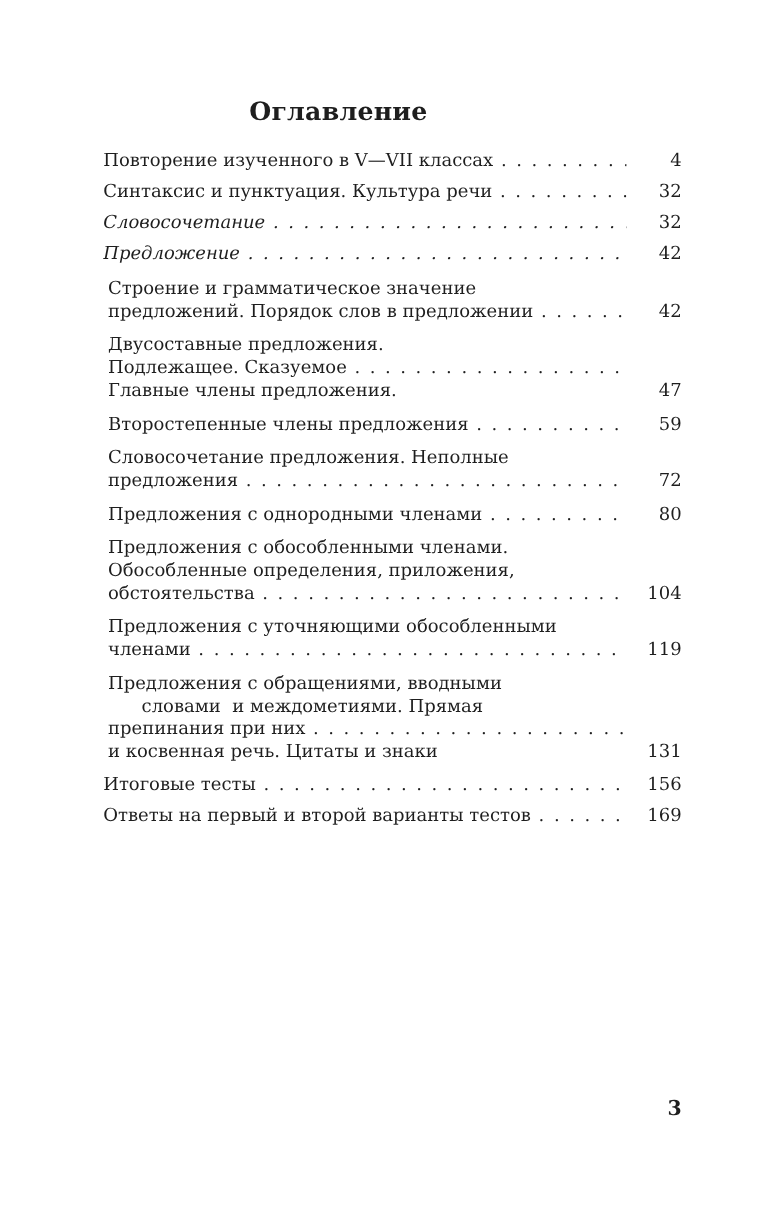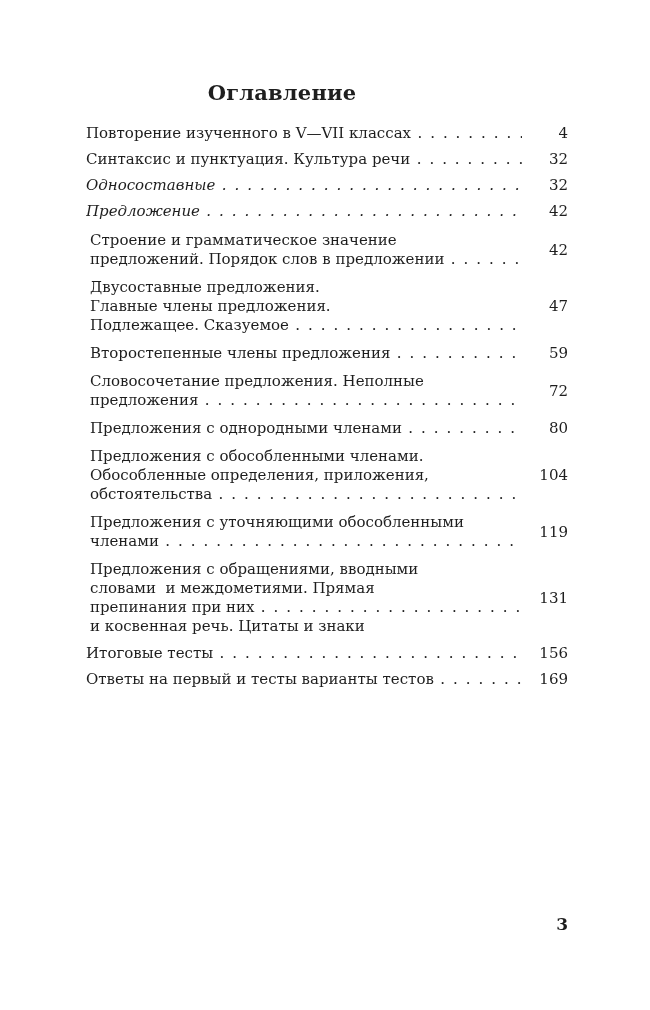--- a/index.html
+++ b/index.html
@@ -27,21 +27,21 @@
       letter-spacing: 0.2px;
     }
     .toc {
       position: absolute;
       top: 124px;
       left: 86px;
       width: 482px;
     }
     .entry {
       display: flex;
-      align-items: center;
+      align-items: flex-end;
       font-size: 15px;
       line-height: 19px;
     }
     .entry.top { margin-bottom: 7px; }
     .entry.sub {
       padding-left: 4px;
       margin-bottom: 9px;
     }
     .entry.last-sub { margin-bottom: 8px; }
     .entry .text {
@@ -99,21 +99,21 @@
       <span class="lines">
         <span class="line final">Синтаксис и пунктуация. Культура речи</span>
       </span>
     </span>
     <span class="page">32</span>
   </div>
 
   <div class="entry top italic">
     <span class="text">
       <span class="lines">
-        <span class="line final">Односоставные</span>
+        <span class="line final">Словосочетание</span>
       </span>
     </span>
     <span class="page">32</span>
   </div>
 
   <div class="entry top italic" style="margin-bottom:10px;">
     <span class="text">
       <span class="lines">
         <span class="line final">Предложение</span>
       </span>
@@ -128,22 +128,22 @@
         <span class="line final">предложений. Порядок слов в предложении</span>
       </span>
     </span>
     <span class="page">42</span>
   </div>
 
   <div class="entry sub">
     <span class="text">
       <span class="lines">
         <span class="line">Двусоставные предложения.</span>
+        <span class="line final">Подлежащее. Сказуемое</span>
         <span class="line">Главные члены предложения.</span>
-        <span class="line final">Подлежащее. Сказуемое</span>
       </span>
     </span>
     <span class="page">47</span>
   </div>
 
   <div class="entry sub">
     <span class="text">
       <span class="lines">
         <span class="line final">Второстепенные члены предложения</span>
       </span>
@@ -188,41 +188,41 @@
         <span class="line final">членами</span>
       </span>
     </span>
     <span class="page">119</span>
   </div>
 
   <div class="entry sub last-sub">
     <span class="text">
       <span class="lines">
         <span class="line">Предложения с обращениями, вводными</span>
-        <span class="line" style="white-space:pre;">словами  и междометиями. Прямая</span>
+        <span class="line" style="white-space:pre;margin-left:28px;">словами  и междометиями. Прямая</span>
         <span class="line final">препинания при них</span>
         <span class="line">и косвенная речь. Цитаты и знаки</span>
       </span>
     </span>
     <span class="page">131</span>
   </div>
 
   <div class="entry top">
     <span class="text">
       <span class="lines">
         <span class="line final">Итоговые тесты</span>
       </span>
     </span>
     <span class="page">156</span>
   </div>
 
   <div class="entry top">
     <span class="text">
       <span class="lines">
-        <span class="line final">Ответы на первый и тесты варианты тестов</span>
+        <span class="line final">Ответы на первый и второй варианты тестов</span>
       </span>
     </span>
     <span class="page">169</span>
   </div>
 
 </div>
 
 <div class="page-number">3</div>
 
 </body></html>

